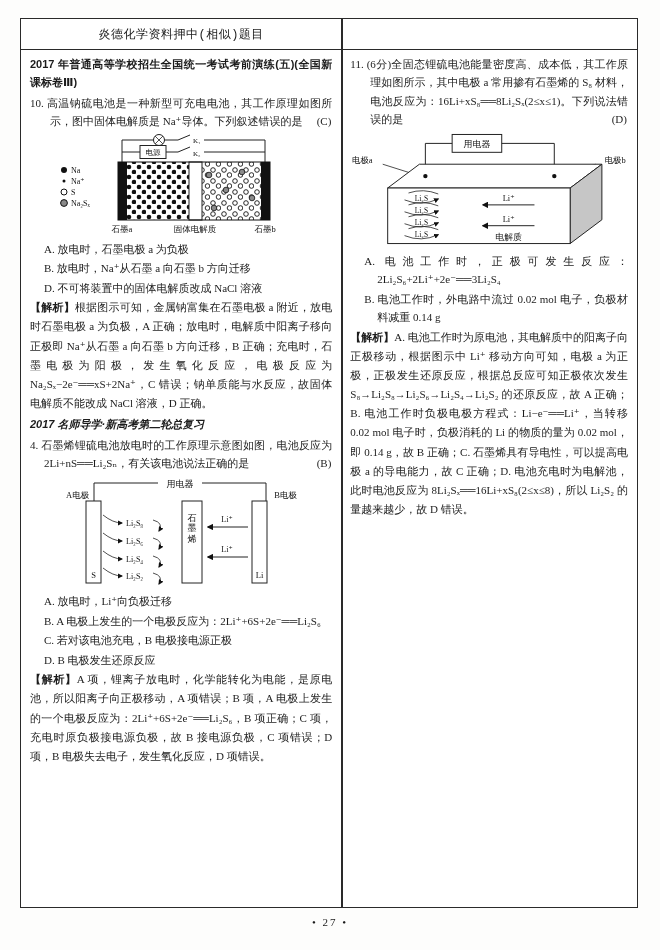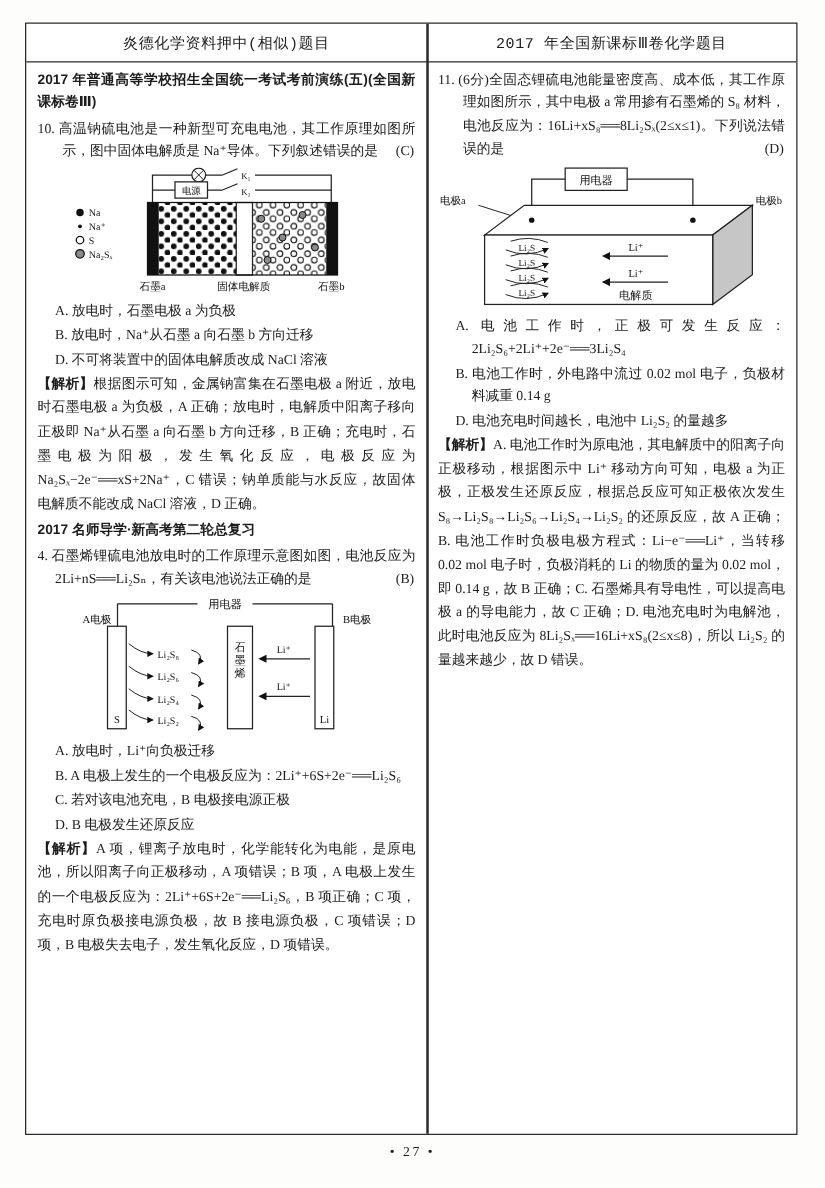--- a/index.html
+++ b/index.html
@@ -16,21 +16,21 @@
   .hdr .cell{display:flex;align-items:center;justify-content:center;font-size:12px;letter-spacing:.5px;}
   .hdr .cell.l{width:52%;}
   .hdr .cell.r{width:48%;}
   .vdiv{position:absolute;top:0;bottom:0;left:52%;width:1.3px;background:#2a2a2a;}
   .cols{position:absolute;top:30px;left:0;right:0;bottom:0;display:flex;overflow:hidden;}
   .col{box-sizing:border-box;padding:6px 9px 0 9px;font-size:11px;line-height:1.68;overflow:hidden;}
   .col.l{width:52%;}
   .col.r{width:48%;}
   p{margin:0 0 2px 0;text-align:justify;}
   .sec-title{font-family:"Liberation Sans","DejaVu Sans",sans-serif;font-weight:bold;font-size:11px;}
-  .sec-title.gap{}
+  .sec-title.gap{font-style:italic;}
   .stem{position:relative;}
   .ind20{padding-left:20px;text-indent:-20px;}
   .ind14{padding-left:14px;text-indent:-14px;}
   .ans{position:absolute;right:1px;bottom:0;text-indent:0;}
   .opt{margin-left:14px;padding-left:13px;text-indent:-13px;margin-bottom:1px;}
   .analysis{line-height:1.74;}
   .analysis b{font-family:Liberation Sans, sans-serif;}
   .fig{display:flex;justify-content:center;margin:3px 0 4px 0;}
   svg{display:block;}
   svg text{fill:#111;}
@@ -46,21 +46,20 @@
     position:absolute;left:0;right:0;top:916px;text-align:center;
     font-size:11px;letter-spacing:2px;font-family:Liberation Serif, serif;
   }
 </style>
 </head>
 <body>
 
 <div class="frame">
   <div class="hdr">
     <div class="cell l">炎德化学资料押中(相似)题目</div>
-    <div class="cell r">2017 年全国新课标Ⅲ卷化学题目</div>
   </div>
   <div class="vdiv"></div>
 
   <div class="cols">
 
     <div class="col l">
 
       <p class="sec-title">2017 年普通高等学校招生全国统一考试考前演练(五)(全国新课标卷Ⅲ)</p>
 
       <p class="stem ind20">
@@ -237,20 +236,19 @@
             <path class="wire" d="M186,73 H134" marker-end="url(#arr)"></path>
             <text x="160" y="90" class="t85" text-anchor="middle">Li⁺</text>
             <path class="wire" d="M186,94 H134" marker-end="url(#arr)"></path>
           </g>
           <text x="160" y="108" class="t9" text-anchor="middle">电解质</text>
         </svg>
       </div>
 
       <p class="opt">A. 电池工作时，正极可发生反应：2Li₂S₆+2Li⁺+2e⁻══3Li₂S₄</p>
       <p class="opt">B. 电池工作时，外电路中流过 0.02 mol 电子，负极材料减重 0.14 g</p>
-      <p class="opt">D. 电池充电时间越长，电池中 Li₂S₂ 的量越多</p>
 
       <p class="analysis"><b>【解析】</b><span>A. 电池工作时为原电池，其电解质中的阳离子向正极移动，根据图示中 Li⁺ 移动方向可知，电极 a 为正极，正极发生还原反应，根据总反应可知正极依次发生 S₈→Li₂S₈→Li₂S₆→Li₂S₄→Li₂S₂ 的还原反应，故 A 正确；B. 电池工作时负极电极方程式：Li−e⁻══Li⁺，当转移 0.02 mol 电子时，负极消耗的 Li 的物质的量为 0.02 mol，即 0.14 g，故 B 正确；C. 石墨烯具有导电性，可以提高电极 a 的导电能力，故 C 正确；D. 电池充电时为电解池，此时电池反应为 8Li₂Sₓ══16Li+xS₈(2≤x≤8)，所以 Li₂S₂ 的量越来越少，故 D 错误。</span></p>
     </div>
   </div>
 </div>
 
 <div class="footer">• 27 •</div>
 
 </body></html>

